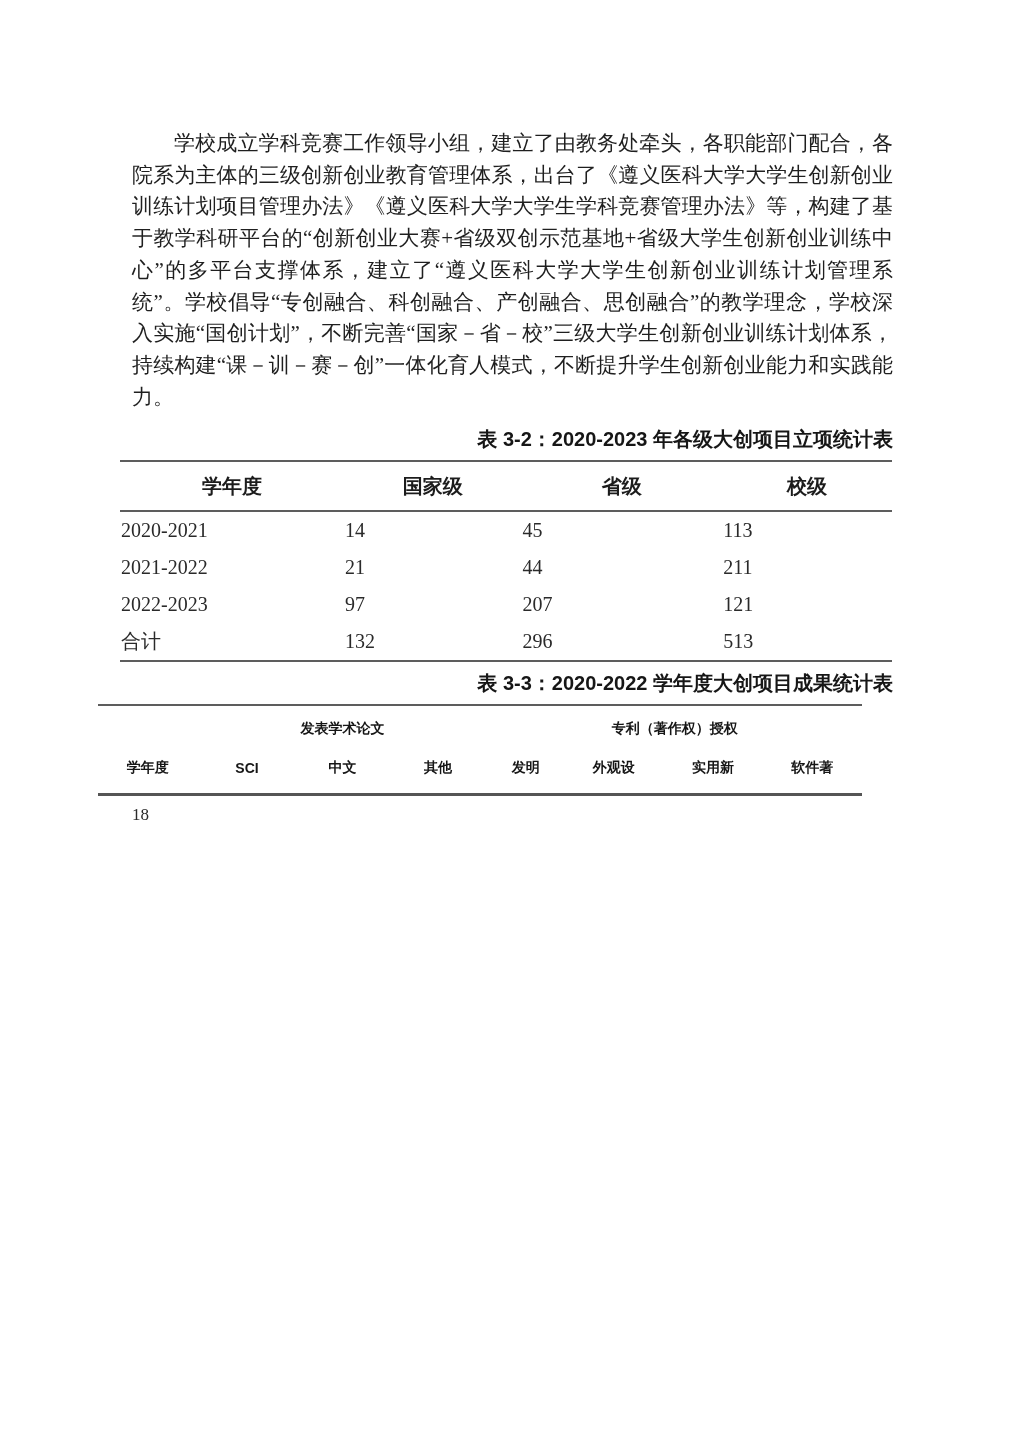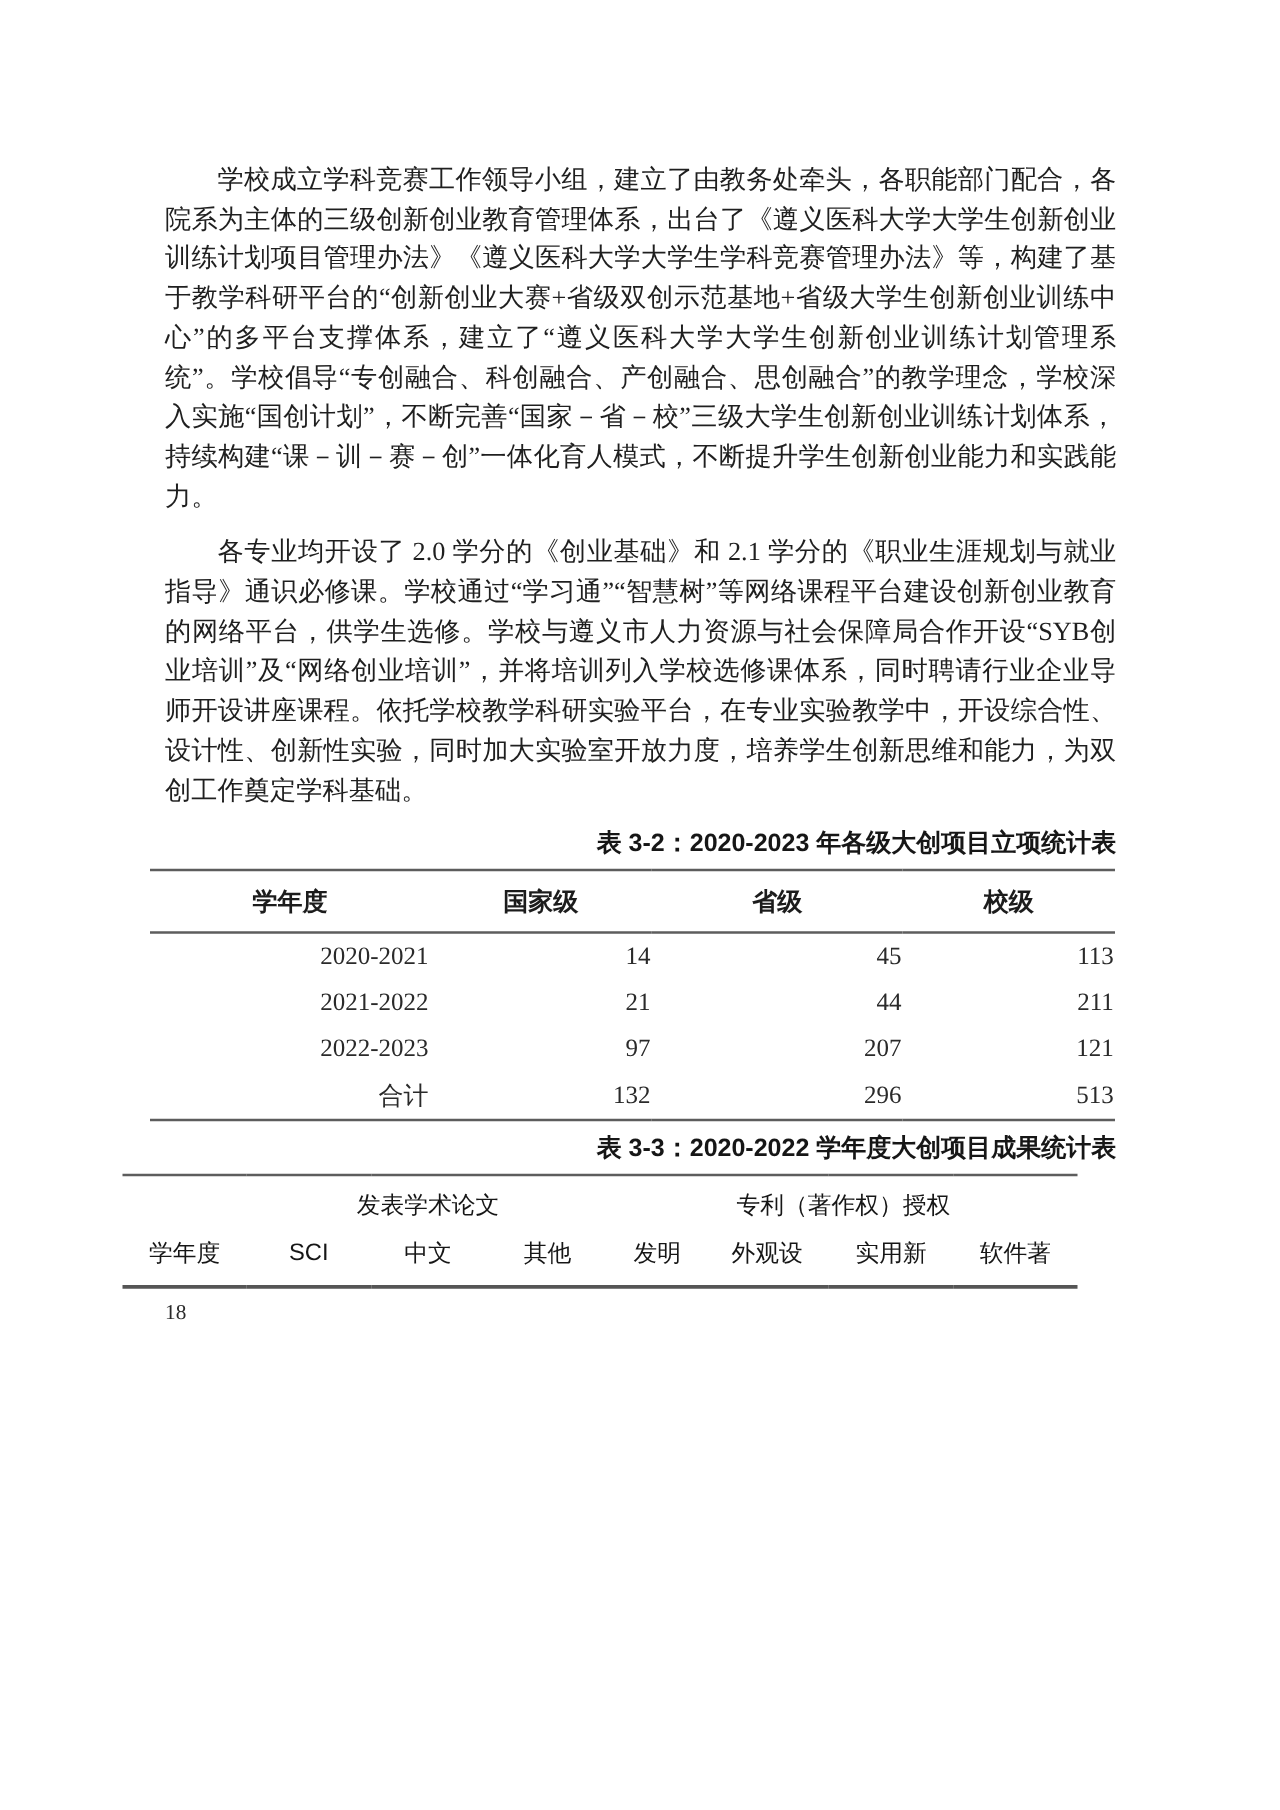--- a/index.html
+++ b/index.html
@@ -64,33 +64,33 @@
   table.t32 th {
     height: 46px;
     font-weight: bold;
     font-size: 20px;
     color: #1c1c1c;
     text-align: center;
     vertical-align: middle;
   }
   table.t32 td {
     height: 35px;
-    text-align: right;
+    text-align: left;
     vertical-align: middle;
   }
   table.t33 {
     margin-left: -34px;
     width: 764px;
     border-top: 2px solid #5d5d5d;
     border-bottom: 3px solid #555555;
   }
   table.t33 th {
     font-family: "Liberation Sans", "DejaVu Sans", sans-serif;
-    font-weight: normal;
-    font-size: 19px;
+    font-weight: bold;
+    font-size: 14px;
     color: #161616;
     text-align: center;
     vertical-align: middle;
   }
   table.t33 tr.group-row th {
     height: 37px;
     padding-top: 4px;
   }
   table.t33 tr.cols-row th {
     height: 38px;
@@ -103,21 +103,20 @@
   }
 </style>
 </head>
 <body>
 
 <div class="page">
   <div class="content">
 
     <p class="body-para">学校成立学科竞赛工作领导小组，建立了由教务处牵头，各职能部门配合，各院系为主体的三级创新创业教育管理体系，出台了《遵义医科大学大学生创新创业训练计划项目管理办法》《遵义医科大学大学生学科竞赛管理办法》等，构建了基于教学科研平台的“创新创业大赛+省级双创示范基地+省级大学生创新创业训练中心”的多平台支撑体系，建立了“遵义医科大学大学生创新创业训练计划管理系统”。学校倡导“专创融合、科创融合、产创融合、思创融合”的教学理念，学校深入实施“国创计划”，不断完善“国家－省－校”三级大学生创新创业训练计划体系，持续构建“课－训－赛－创”一体化育人模式，不断提升学生创新创业能力和实践能力。</p>
 
-    <p class="body-para">各专业均开设了 2.0 学分的《创业基础》和 2.1 学分的《职业生涯规划与就业指导》通识必修课。学校通过“学习通”“智慧树”等网络课程平台建设创新创业教育的网络平台，供学生选修。学校与遵义市人力资源与社会保障局合作开设“SYB创业培训”及“网络创业培训”，并将培训列入学校选修课体系，同时聘请行业企业导师开设讲座课程。依托学校教学科研实验平台，在专业实验教学中，开设综合性、设计性、创新性实验，同时加大实验室开放力度，培养学生创新思维和能力，为双创工作奠定学科基础。</p>
 
 
     <div class="table-caption">表 3-2：2020-2023 年各级大创项目立项统计表</div>
 
     <table class="stat-table t32">
       <colgroup>
         <col style="width:29%">
         <col style="width:23%">
         <col style="width:26%">
         <col style="width:22%">

